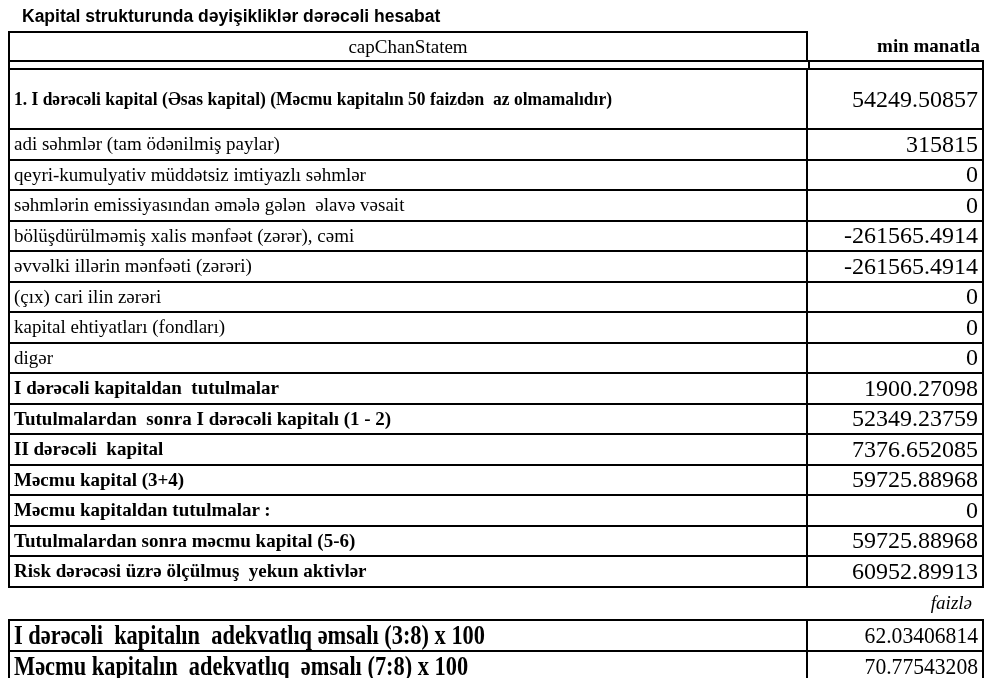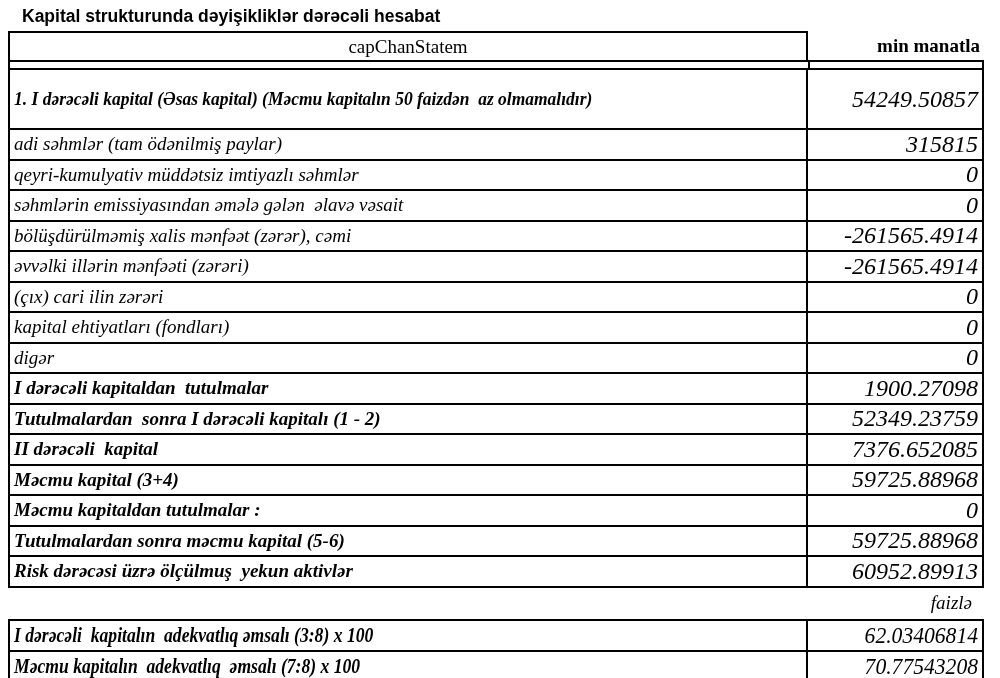--- a/index.html
+++ b/index.html
@@ -28,21 +28,21 @@
   .hcell-right {
     flex: 1; text-align: right; font-weight: bold;
     font-size: 19px; line-height: 29px; padding-right: 4px;
   }
   
   .spacer { display: flex; height: 6px; border-left: 2px solid #000; border-right: 2px solid #000; }
   .spacer .sp-l { width: 798px; border-right: 2px solid #000; }
 
   
   .grid { border: 2px solid #000; }
-  .row { display: flex; border-top: 2px solid #000; align-items: stretch; font-style: italic; }
+  .row { display: flex; border-top: 2px solid #000; align-items: stretch; }
   .row:first-child { border-top: none; }
   .row { height: 28.5px; }
   .row.tall { height: 58px; }
   .cell-l {
     width: 798px; box-sizing: border-box;
     border-right: 2px solid #000;
     padding-left: 4px;
     display: flex; align-items: center;
     font-size: 19px; white-space: pre; overflow: hidden;
   }
@@ -54,21 +54,21 @@
   .cond  { display: inline-block; transform: scaleX(0.92); transform-origin: left center; }
 
   
   .faizle-strip {
     height: 31px; display: flex; align-items: center; justify-content: flex-end;
     padding-right: 12px; font-style: italic; font-size: 19px;
   }
 
   
   .ratio .row { height: 29px; }
-  .ratio .cell-l { font-size: 22px; }
+  .ratio .cell-l { font-size: 28px; }
   .ratio .cell-l .txt { display: inline-block; transform: scaleX(0.80); transform-origin: left center; font-weight: bold; white-space: pre; }
   .ratio .cell-v .txt { display: inline-block; transform: scaleX(0.90); transform-origin: right center; white-space: pre; }
 </style>
 </head>
 <body>
 
 <div class="title">Kapital strukturunda dəyişikliklər dərəcəli hesabat</div>
 
 <div class="doc">
 

